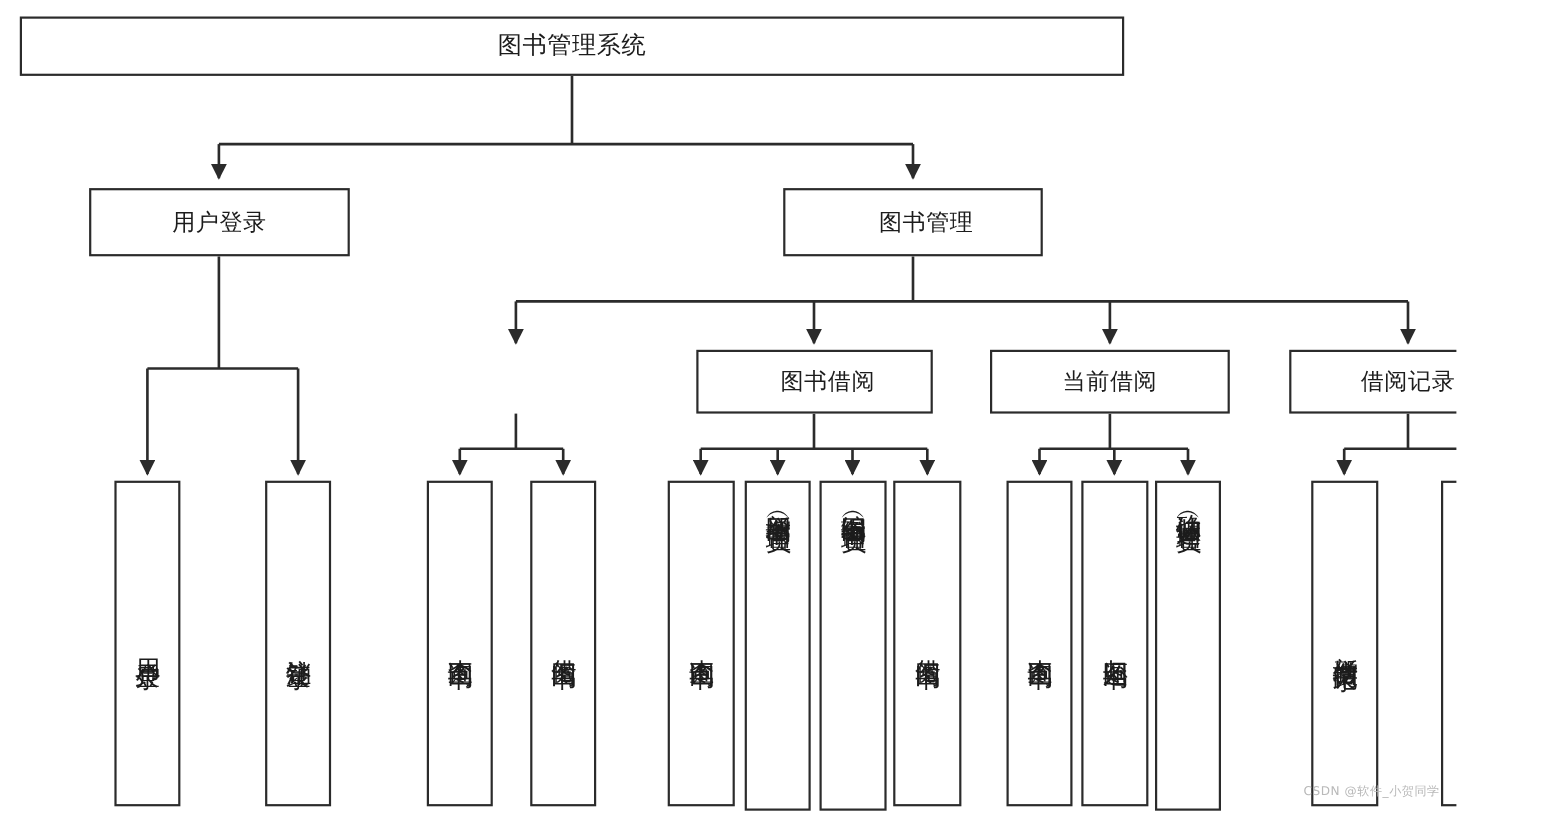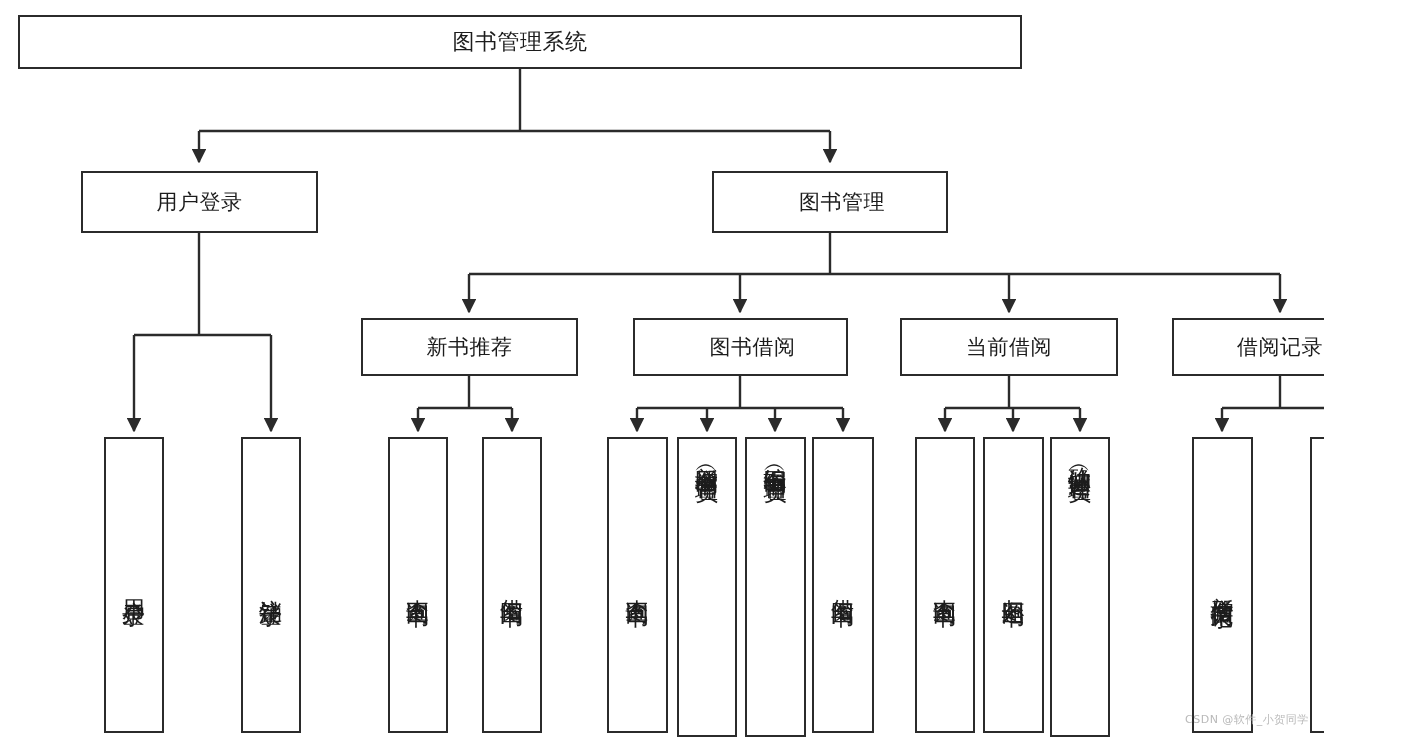--- a/index.html
+++ b/index.html
@@ -136,23 +136,20 @@
     <span class="label">图书管理系统</span>
   </div>
 
   <div class="node horiz" style="left:81px; top:171px; width:237px; height:62px;">
     <span class="label">用户登录</span>
   </div>
   <div class="node horiz" style="left:712px; top:171px; width:236px; height:62px;padding-left:24px;">
     <span class="label">图书管理</span>
   </div>
 
-  <div class="node horiz" style="left:361px; top:318px; width:217px; height:58px;">
-    <span class="label">新书推荐</span>
-  </div>
   <div class="node horiz" style="left:633px; top:318px; width:215px; height:58px;padding-left:24px;">
     <span class="label">图书借阅</span>
   </div>
   <div class="node horiz" style="left:900px; top:318px; width:218px; height:58px;">
     <span class="label">当前借阅</span>
   </div>
   <div class="node horiz" style="left:1172px; top:318px; width:216px; height:58px;">
     <span class="label">借阅记录</span>
   </div>
 

